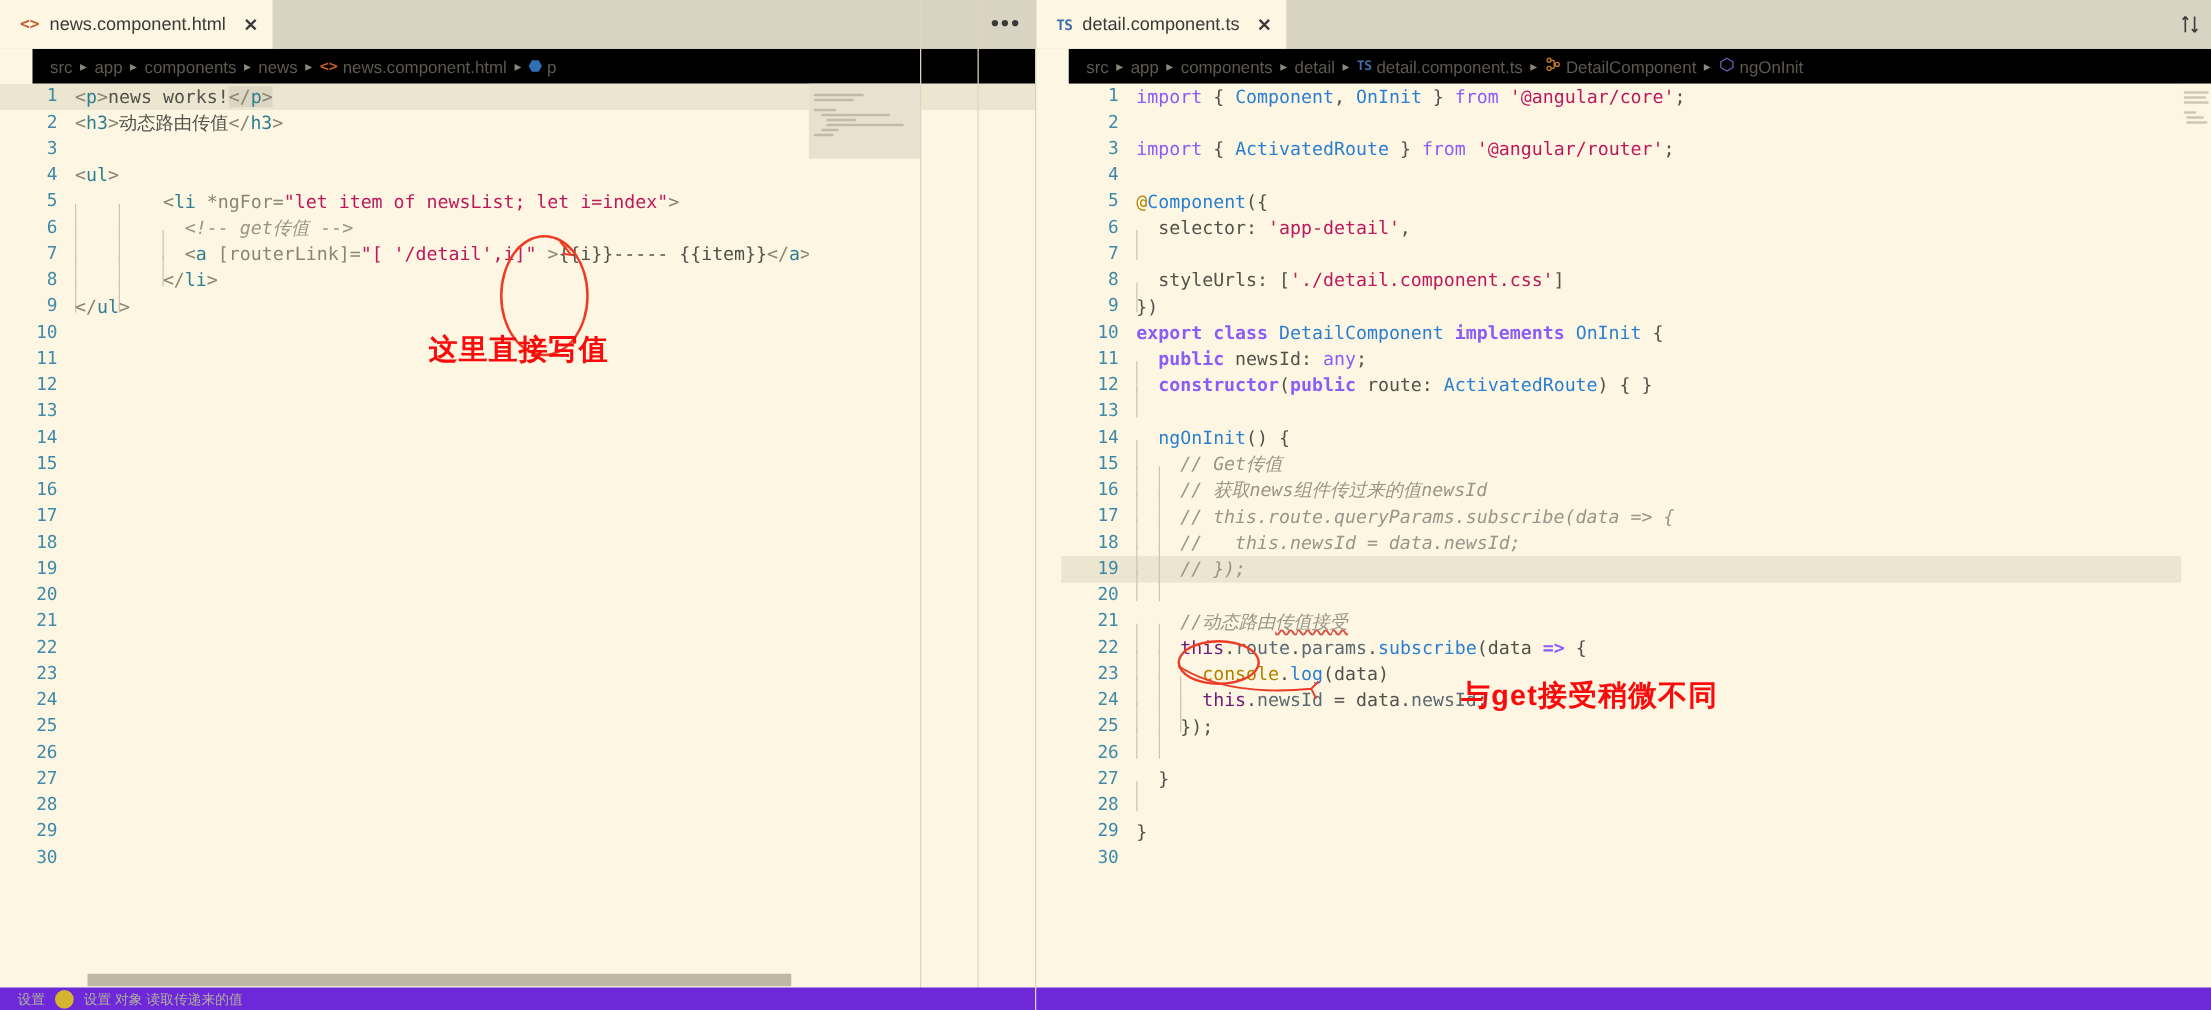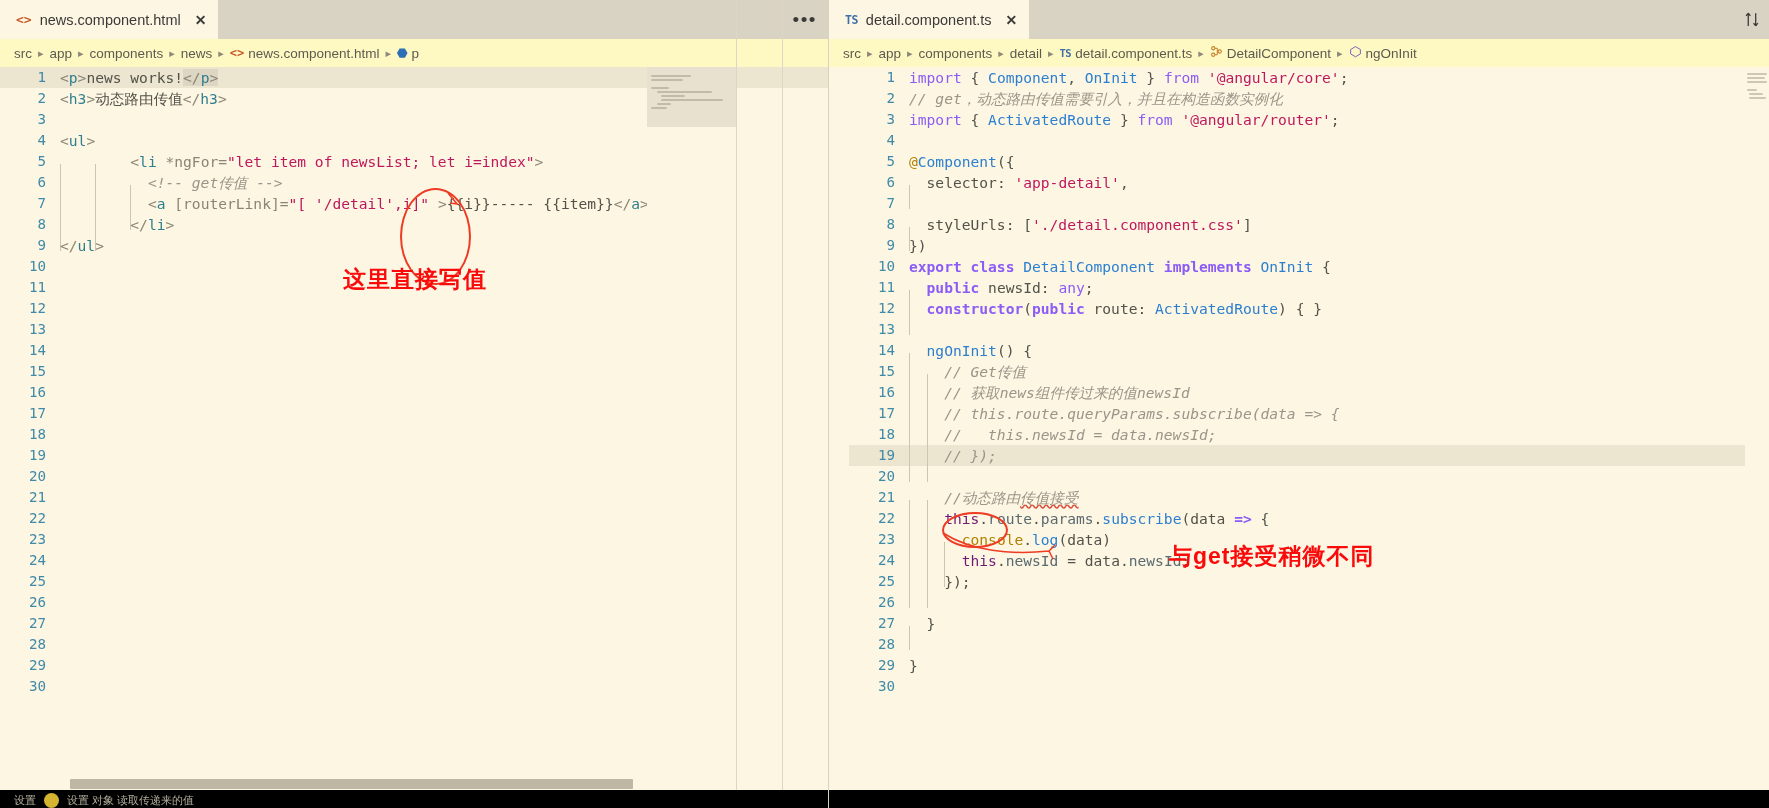--- a/index.html
+++ b/index.html
@@ -89,23 +89,24 @@
 
   
   .breadcrumb {
     height: 28px;
     display: flex;
     align-items: center;
     padding-left: 14px;
     font-family: "Liberation Sans", sans-serif;
     font-size: 13.5px;
     color: #5d5a50;
-    background: #fef9c3;
+    background: #000000;
     white-space: nowrap;
     overflow: hidden;
+    margin-left: 26px;
   }
   .bc-item { display: inline-flex; align-items: center; gap: 4px; cursor: pointer;}
   .bc-sep { margin: 0 6px; color: #8d887a; font-size: 11px; }
   .bc-ico { font-family: "DejaVu Sans Mono", monospace; font-weight: bold; font-size: 12px; }
   .bc-ico.html { color: #c75b29; }
   .bc-ico.ts   { color: #3f6ea8; font-size: 10.5px; letter-spacing:-0.5px;}
   .bc-ico.cube { color: #2f6fb5; font-size: 12px; }
   .bc-ico.cls  { color: #b08000; font-size: 12px; }
   .bc-ico.meth { color: #7a5fbf; font-size: 12px; }
 
@@ -217,22 +218,22 @@
     position: absolute;
     left: 0; right: 0;
     background: rgba(140,134,116,0.18);
   }
 
   
   .statusbar {
     position: absolute;
     left: 0; right: 0; bottom: 0;
     height: 18px;
-    background: #000000;
-    display: flex; align-items: flex-end;
+    background: #6d28d9;
+    display: flex; align-items: center;
     gap: 8px;
     padding-left: 14px;
     font-family: "Liberation Sans", sans-serif;
     font-size: 11px;
     color: #b3ad9c;
     overflow: hidden;
   }
   .status-dot {
     width: 15px; height: 15px; border-radius: 50%;
     background: #d4b430;
@@ -453,21 +454,20 @@
     <div class="code-area">
       <div class="code-rows" style="padding-left:20px;">
 
         <div class="row">
           <span class="gutter">1</span>
           <span class="code"><span class="t-kw">import</span> <span class="t-op">{</span> <span class="t-type">Component</span><span class="t-op">,</span> <span class="t-type">OnInit</span> <span class="t-op">}</span> <span class="t-kw">from</span> <span class="t-str">'@angular/core'</span><span class="t-op">;</span></span>
         </div>
 
         <div class="row">
           <span class="gutter">2</span>
-          <span class="code t-cmt">// get，动态路由传值需要引入，并且在构造函数实例化</span>
         </div>
 
         <div class="row">
           <span class="gutter">3</span>
           <span class="code"><span class="t-kw">import</span> <span class="t-op">{</span> <span class="t-type">ActivatedRoute</span> <span class="t-op">}</span> <span class="t-kw">from</span> <span class="t-str">'@angular/router'</span><span class="t-op">;</span></span>
         </div>
 
         <div class="row"><span class="gutter">4</span><span class="code"></span></div>
 
         <div class="row">

